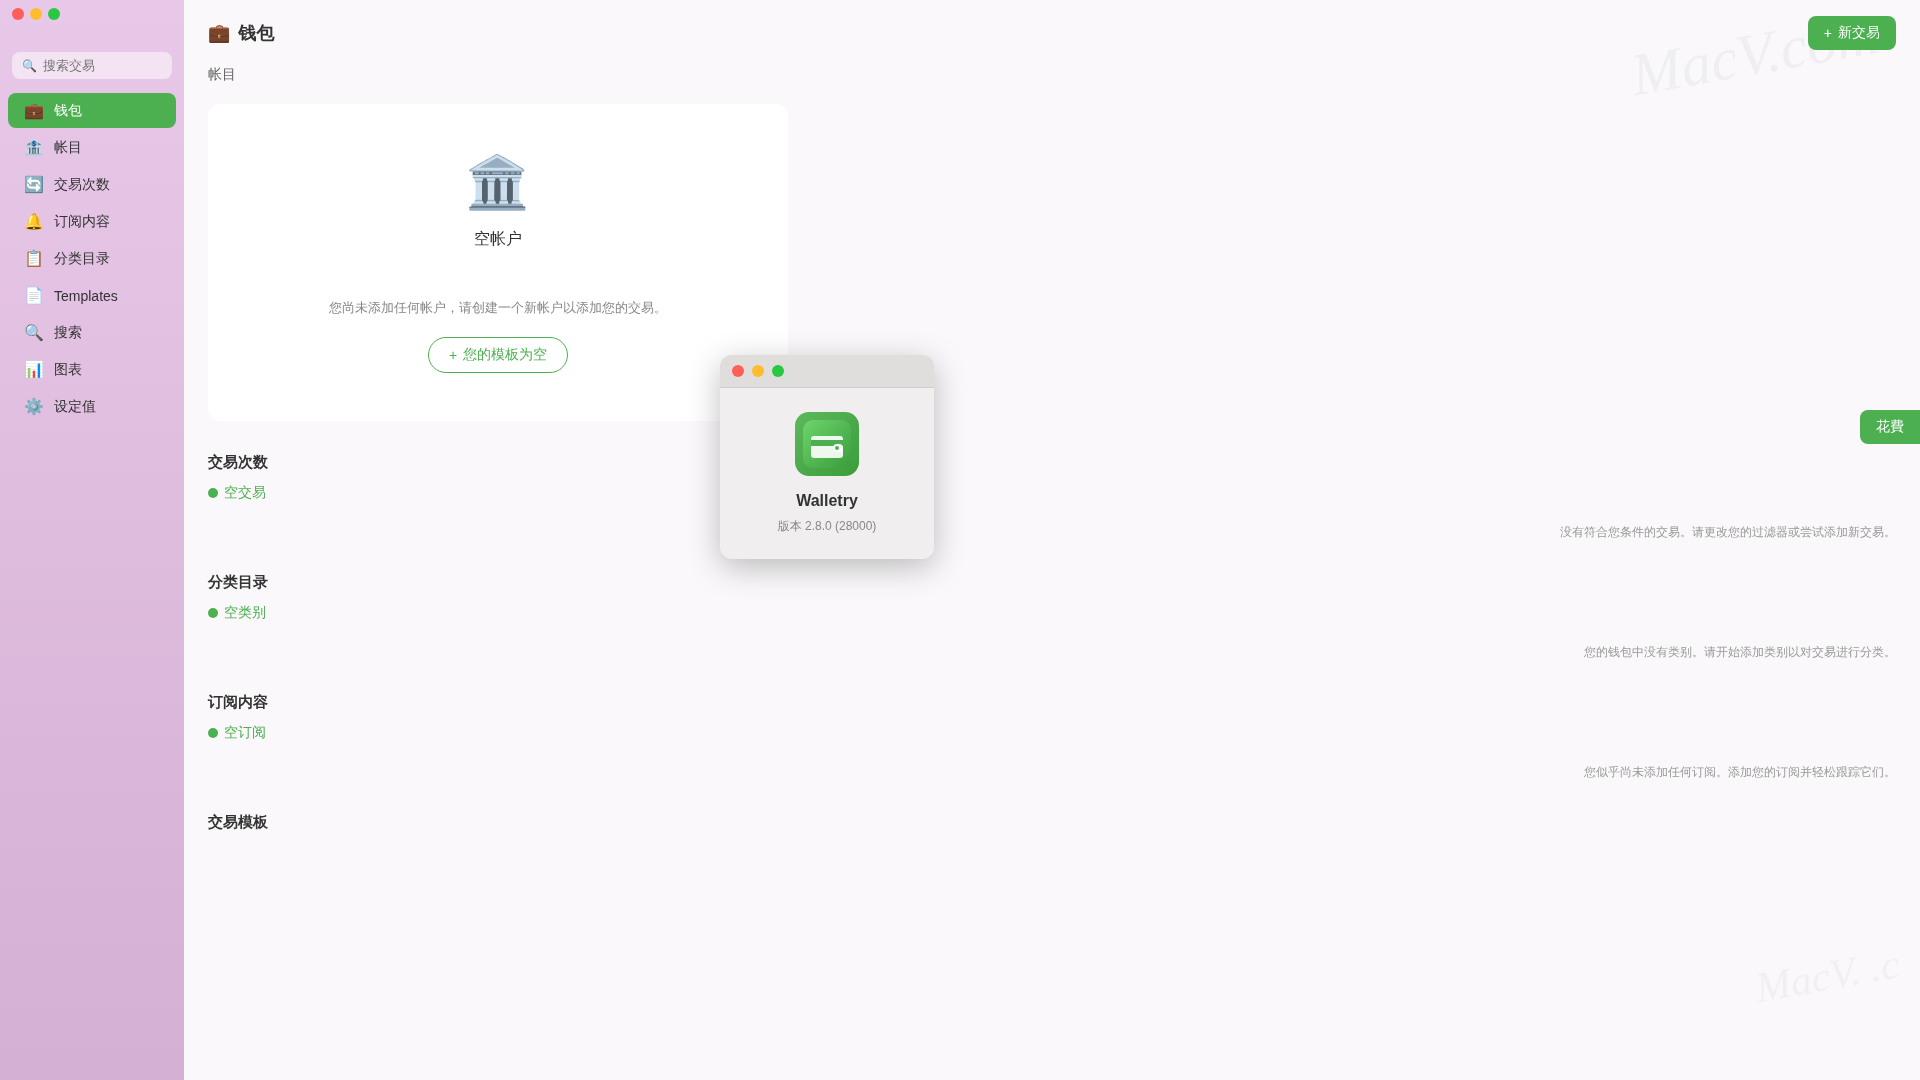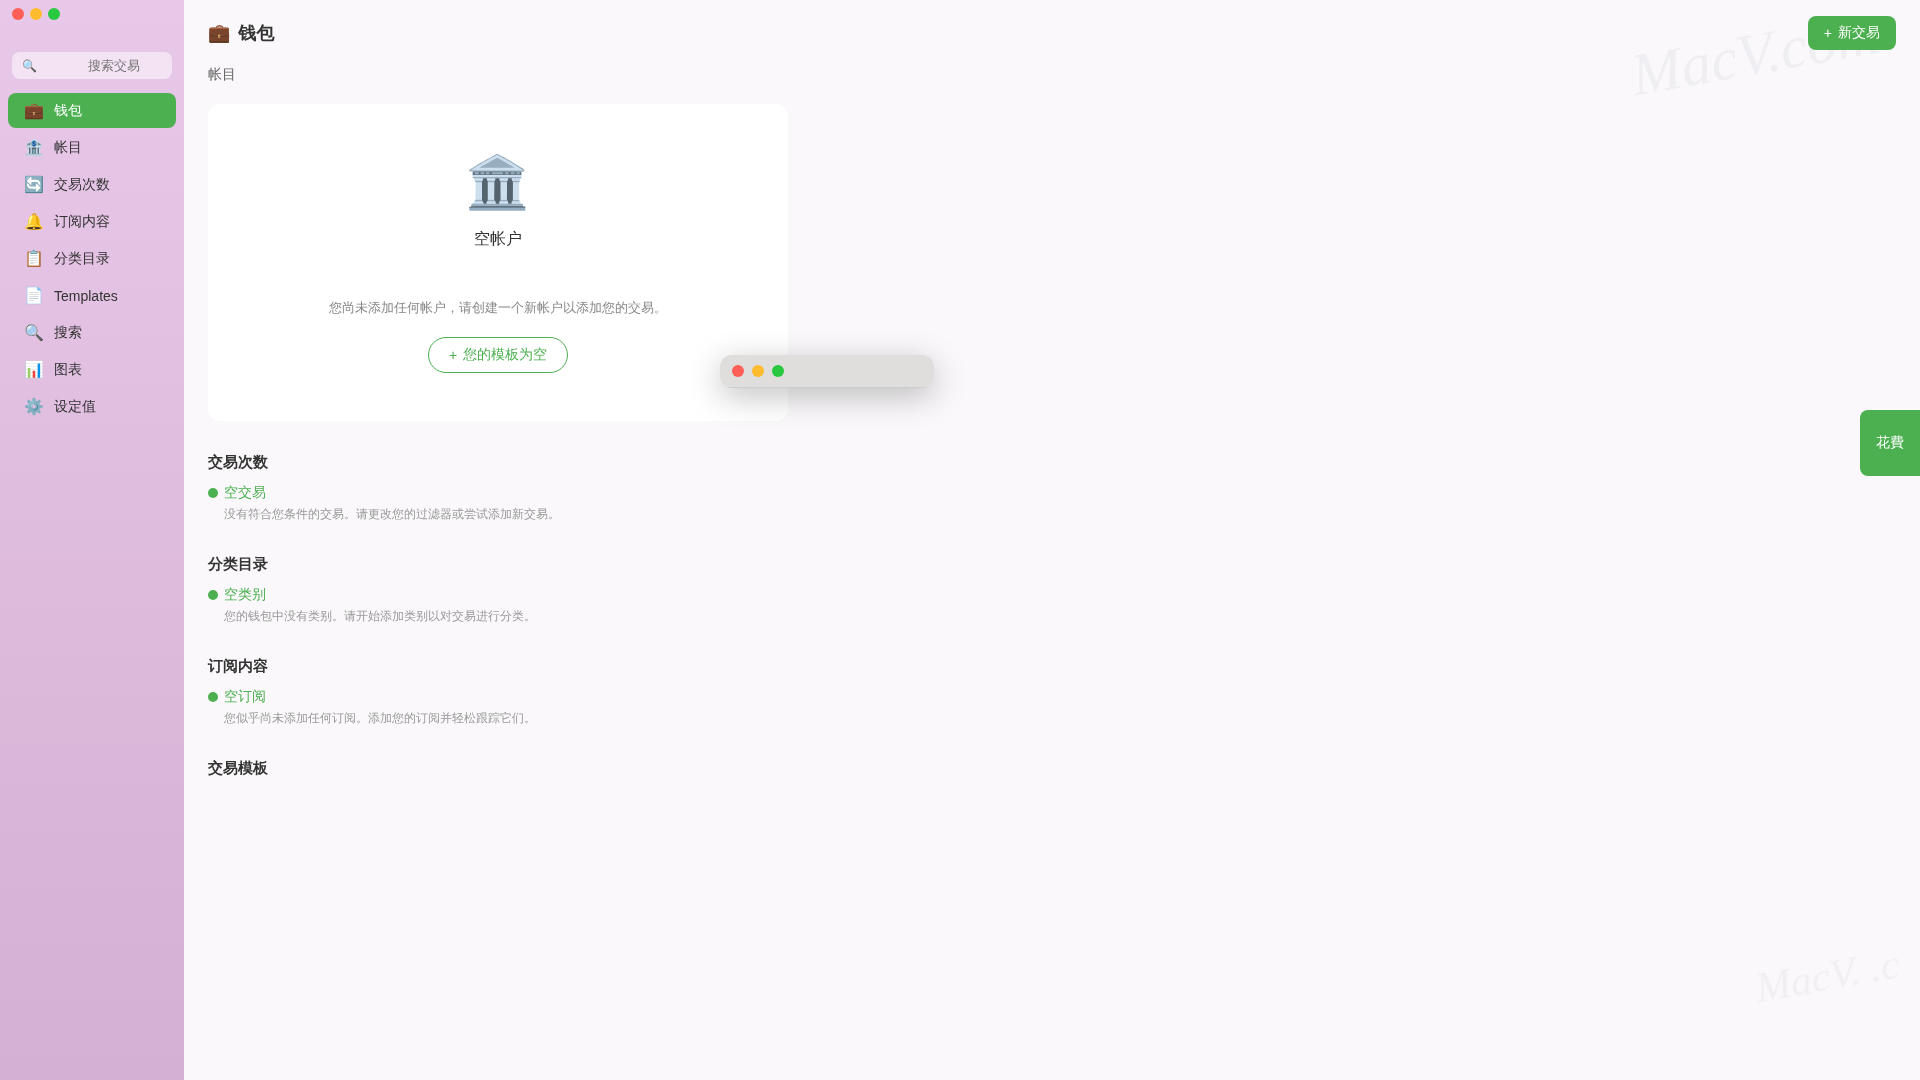--- a/index.html
+++ b/index.html
@@ -34,21 +34,20 @@
       border: none;
     }
 
     .sidebar-search input {
       background: transparent;
       border: none;
       outline: none;
       font-size: 13px;
       color: #666;
       width: 100%;
-      margin-left: 45px;
     }
 
     .sidebar-search .search-icon {
       color: #999;
       font-size: 12px;
     }
 
     .sidebar-item {
       display: flex;
       align-items: center;
@@ -201,21 +200,22 @@
     .section-title {
       font-size: 15px;
       font-weight: 600;
       color: #333;
       margin-bottom: 12px;
     }
 
     .state-item {
       display: flex;
       flex-direction: column;
-      gap: 4px;
+      gap: 22px;
+      text-align: right;
     }
 
     .state-item-title {
       display: flex;
       align-items: center;
       gap: 6px;
       font-size: 14px;
       color: #4caf50;
       font-weight: 500;
     }
@@ -298,21 +298,21 @@
 
     
     .flower-btn {
       position: fixed;
       top: 410px;
       right: 0;
       background: #4caf50;
       color: white;
       border: none;
       border-radius: 8px 0 0 8px;
-      padding: 24px 16px;
+      padding: 8px 16px;
       font-size: 14px;
       cursor: pointer;
       z-index: 50;
     }
 
     
     .titlebar-dots {
       display: flex;
       align-items: center;
       gap: 6px;
@@ -481,15 +481,34 @@
 
   </div>
 </div>
 
 <div class="about-dialog">
   <div class="dialog-titlebar">
     <div class="traffic-light traffic-red"></div>
     <div class="traffic-light traffic-yellow"></div>
     <div class="traffic-light traffic-green"></div>
   </div>
+  <div class="dialog-content">
+    <div class="app-icon">
+      <svg width="48" height="48" viewBox="0 0 48 48">
+        <rect width="48" height="48" rx="10" fill="url(#grad)"></rect>
+        <defs>
+          <linearGradient id="grad" x1="0%" y1="0%" x2="100%" y2="100%">
+            <stop offset="0%" style="stop-color:#6dd46d;stop-opacity:1"></stop>
+            <stop offset="100%" style="stop-color:#3a9d3a;stop-opacity:1"></stop>
+          </linearGradient>
+        </defs>
+        <rect x="8" y="16" width="32" height="22" rx="3" fill="white" opacity="0.9"></rect>
+        <rect x="8" y="20" width="32" height="6" fill="#4caf50"></rect>
+        <rect x="30" y="24" width="10" height="8" rx="4" fill="#fff" opacity="0.9"></rect>
+        <circle cx="34" cy="28" r="2" fill="#4caf50"></circle>
+      </svg>
+    </div>
+    <div class="app-name">Walletry</div>
+    <div class="app-version">版本 2.8.0 (28000)</div>
+  </div>
 </div>
 
 <button class="flower-btn">花費</button>
 
 </body></html>

